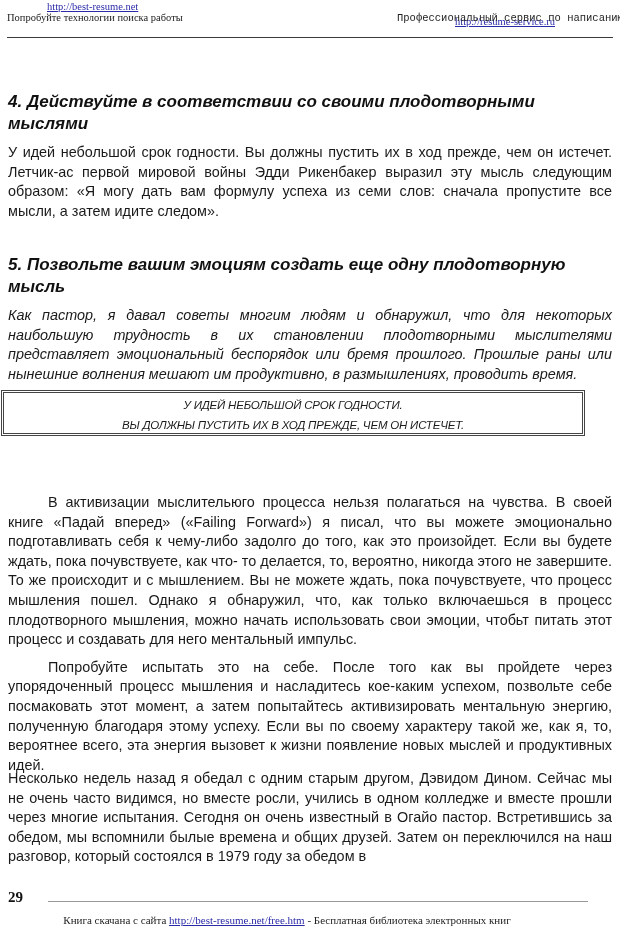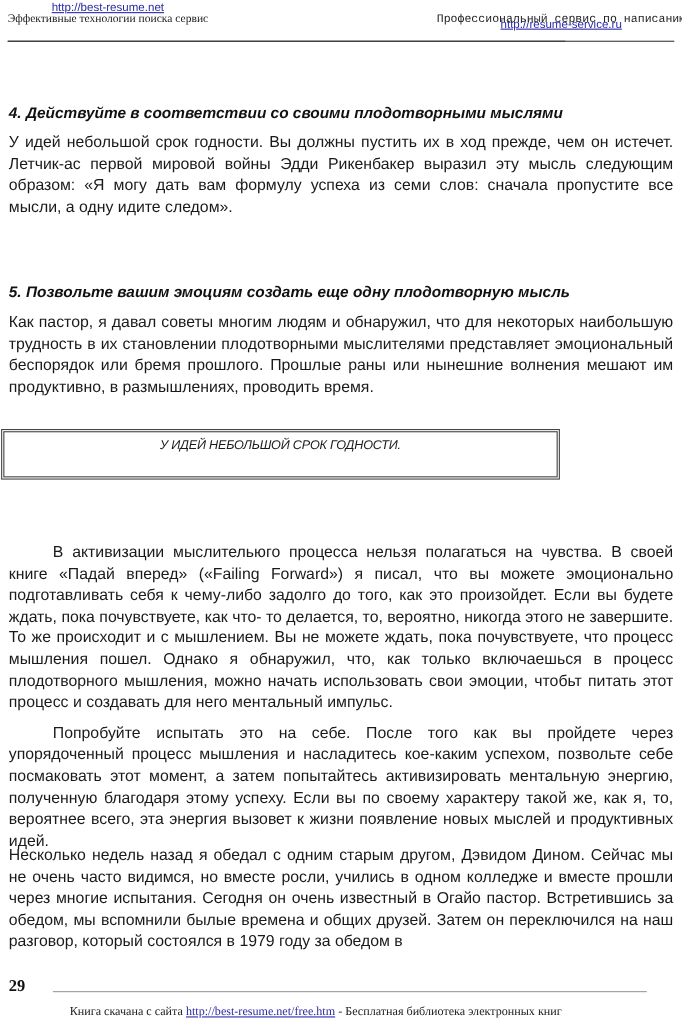--- a/index.html
+++ b/index.html
@@ -9,21 +9,21 @@
     }
     body {
       width: 620px;
       height: 934px;
       position: relative;
       overflow: hidden;
       color: #1a1a1a;
     }
     .hdr-link {
       position: absolute;
-      font-family: Liberation Sans, sans-serif;
+      font-family: Liberation Serif, serif;
       font-size: 10.5px;
       color: #2a2aa8;
       text-decoration: underline;
       line-height: 12px;
       white-space: nowrap;
     }
     .hdr-text {
       position: absolute;
       font-family: "Liberation Serif", serif;
       font-size: 10.5px;
@@ -44,39 +44,39 @@
     .content {
       position: absolute;
       left: 8px;
       width: 604px;
       font-family: "Liberation Sans", sans-serif;
     }
     .h {
       font-family: "Liberation Sans", sans-serif;
       font-weight: bold;
       font-style: italic;
-      font-size: 14px;
+      font-size: 17px;
       line-height: 22px;
       margin: 0;
       color: #111;
     }
     .p {
       font-family: "Liberation Sans", sans-serif;
       font-size: 14.4px;
       line-height: 19.6px;
       text-align: justify;
       margin: 0;
       color: #1a1a1a;
     }
     .p.indent { text-indent: 40px; }
     .quote-box {
       position: absolute;
       left: 1px;
       top: 390px;
-      width: 508px;
+      width: 584px;
       height: 46px;
       border: 3px double #444;
       box-sizing: border-box;
     }
     .quote-line {
       font-family: "Liberation Sans", sans-serif;
       font-style: italic;
       font-size: 11.5px;
       text-align: center;
       line-height: 20px;
@@ -113,38 +113,39 @@
     }
     .footer a {
       color: #2a2aa8;
       text-decoration: underline;
     }
   </style>
 </head>
 <body>
 
 <span class="hdr-link" style="left:47px; top:1px;">http://best-resume.net</span>
-<span class="hdr-text" style="left:7px; top:12px;">Эффективные технологии поиска сервис</span>
+<span class="hdr-text" style="left:7px; top:12px;">Попробуйте технологии поиска работы</span>
 <span class="hdr-link" style="left:455px; top:16px;">http://resume-service.ru</span>
 <span class="hdr-text" style="left:397px; top:12px;font-family:Liberation Mono, monospace;">Профессиональный сервис по написанию резюме</span>
 <div class="hdr-rule" style="width:507px; left:7px;"></div>
 <div style="position:absolute; left:7px; top:37px; width:606px; border-top:1.5px solid #3a3a3a;"></div>
 
 <div class="content" style="top:91px;">
   <h2 class="h">4. Действуйте в соответствии со своими плодотворными мыслями</h2>
-  <p class="p" style="margin-top:8px;">У идей небольшой срок годности. Вы должны пустить их в ход прежде, чем он истечет. Летчик-ас первой мировой войны Эдди Рикенбакер выразил эту мысль следующим образом: «Я могу дать вам формулу успеха из семи слов: сначала пропустите все мысли, а одну идите следом».</p>
+  <p class="p" style="margin-top:8px;">У идей небольшой срок годности. Вы должны пустить их в ход прежде, чем он истечет. Летчик-ас первой мировой войны Эдди Рикенбакер выразил эту мысль следующим образом: «Я могу дать вам формулу успеха из семи слов: сначала пропустите все мысли, а затем идите следом».</p>
 </div>
 
 <div class="content" style="top:254px;">
   <h2 class="h">5. Позвольте вашим эмоциям создать еще одну плодотворную мысль</h2>
-  <p class="p" style="margin-top:8px;">Как пастор, я давал советы многим людям и обнаружил, что для некоторых наибольшую трудность в их становлении плодотворными мыслителями представляет эмоциональный беспорядок или бремя прошлого. Прошлые раны или нынешние волнения мешают им продуктивно, в размышлениях, проводить время.</p>
+  <p class="p" style="margin-top:8px;font-style:italic;">Как пастор, я давал советы многим людям и обнаружил, что для некоторых наибольшую трудность в их становлении плодотворными мыслителями представляет эмоциональный беспорядок или бремя прошлого. Прошлые раны или нынешние волнения мешают им продуктивно, в размышлениях, проводить время.</p>
 </div>
 
 <div class="quote-box">
   <div class="quote-line" style="margin-top:2px;">У ИДЕЙ НЕБОЛЬШОЙ СРОК ГОДНОСТИ.</div>
+  <div class="quote-line">ВЫ ДОЛЖНЫ ПУСТИТЬ ИХ В ХОД ПРЕЖДЕ, ЧЕМ ОН ИСТЕЧЕТ.</div>
 </div>
 
 <div class="content" style="top:465px;margin-top:28px;">
   <p class="p indent">В активизации мыслительюго процесса нельзя полагаться на чувства. В своей книге «Падай вперед» («Failing Forward») я писал, что вы можете эмоционально подготавливать себя к чему-либо задолго до того, как это произойдет. Если вы будете ждать, пока почувствуете, как что- то делается, то, вероятно, никогда этого не завершите. То же происходит и с мышлением. Вы не можете ждать, пока почувствуете, что процесс мышления пошел. Однако я обнаружил, что, как только включаешься в процесс плодотворного мышления, можно начать использовать свои эмоции, чтобьт питать этот процесс и создавать для него ментальный импульс.</p>
   <p class="p indent" style="margin-top:8px;">Попробуйте испытать это на себе. После того как вы пройдете через упорядоченный процесс мышления и насладитесь кое-каким успехом, позвольте себе посмаковать этот момент, а затем попытайтесь активизировать ментальную энергию, полученную благодаря этому успеху. Если вы по своему характеру такой же, как я, то, вероятнее всего, эта энергия вызовет к жизни появление новых мыслей и продуктивных идей.</p>
 </div>
 
 <div class="content" style="top:761px;">
   <p class="p" style="margin-top:8px;">Несколько недель назад я обедал с одним старым другом, Дэвидом Дином. Сейчас мы не очень часто видимся, но вместе росли, учились в одном колледже и вместе прошли через многие испытания. Сегодня он очень известный в Огайо пастор. Встретившись за обедом, мы вспомнили былые времена и общих друзей. Затем он переключился на наш разговор, который состоялся в 1979 году за обедом в</p>
 </div>

